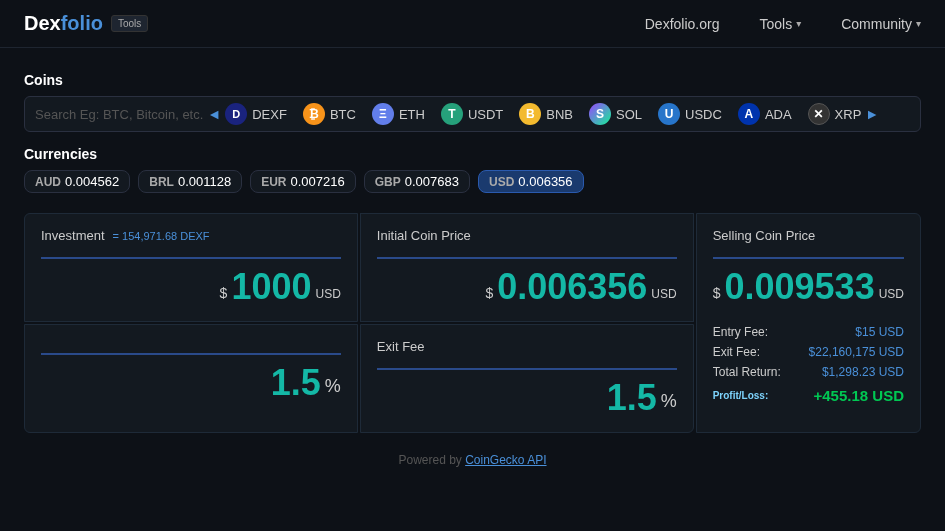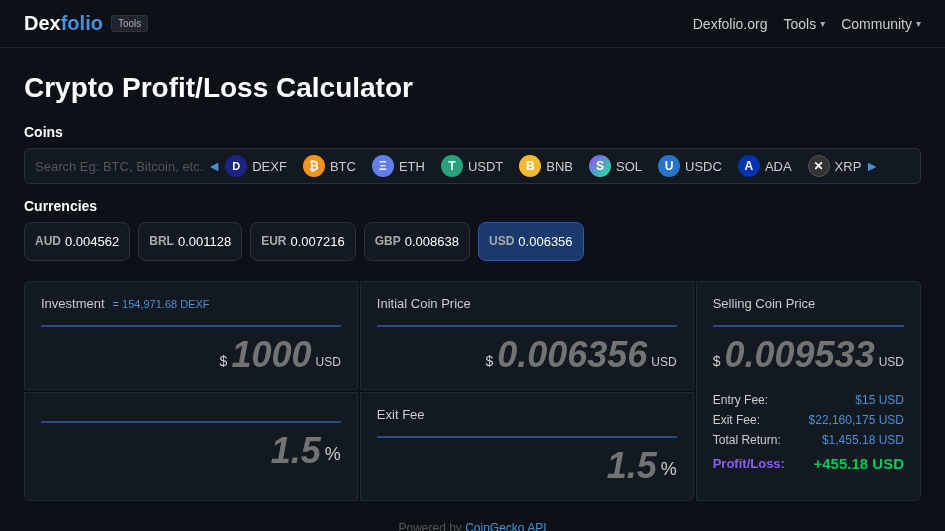--- a/index.html
+++ b/index.html
@@ -38,21 +38,21 @@
       background: #1e2530;
       color: #aaa;
       font-size: 10px;
       padding: 2px 6px;
       border-radius: 3px;
       border: 1px solid #333;
     }
     .header-nav {
       display: flex;
       align-items: flex-end;
-      gap: 16px;
+      gap: 40px;
     }
     .nav-link {
       color: #cccccc;
       font-size: 14px;
       cursor: pointer;
       display: flex;
       align-items: center;
       gap: 4px;
     }
     .chevron {
@@ -144,22 +144,23 @@
     
     .currencies-row {
       display: flex;
       align-items: center;
       gap: 8px;
       margin-bottom: 20px;
       flex-wrap: wrap;
     }
     .currency-badge {
       display: flex;
+      align-items: center;
       gap: 4px;
-      padding: 11px 10px;
+      padding: 3px 10px;
       border-radius: 8px;
       font-size: 13px;
     }
     .currency-badge.active {
       background: #1a3a6e;
       border: 1px solid #2a5aae;
     }
     .currency-badge.inactive {
       background: #131920;
       border: 1px solid #2a3040;
@@ -220,25 +221,24 @@
       padding-top: 10px;
       border-top: 2px solid #2a4a8a;
       margin-top: 14px;
     }
     .dollar-sign {
       color: #cccccc;
       font-size: 14px;
       padding-bottom: 4px;
     }
     .big-value {
-      color: #737373;
+      color: #14b8a6;
       font-size: 36px;
       font-weight: bold;
       line-height: 1;
-      font-style: italic;
     }
     .value-unit {
       color: #cccccc;
       font-size: 12px;
       padding-bottom: 4px;
     }
     .summary-line {
       display: flex;
       justify-content: space-between;
       align-items: flex-start;
@@ -251,23 +251,23 @@
     .summary-line-value {
       color: #4a90d9;
     }
     .profit-loss-row {
       display: flex;
       justify-content: space-between;
       align-items: center;
       margin-top: 8px;
     }
     .profit-loss-label {
-      font-size: 13px;
-      font-weight: bold;
-      color: #8b5cf6;
+      font-size: 10px;
+      font-weight: bold;
+      color: #7dd3fc;
     }
     .profit-loss-value {
       font-size: 15px;
       font-weight: bold;
       color: #00c853;
     }
 
     
     .footer {
       text-align: center;
@@ -332,21 +332,20 @@
     </span>
     <span class="nav-link">
       <span>Community</span>
       <span class="chevron">▾</span>
     </span>
   </div>
 </div>
 
 <div class="main">
 
-  <h1 class="page-title">Crypto Profit/Loss Calculator</h1>
 
   <div class="section-label">Coins</div>
   <div class="coins-row">
     <span class="coins-search">Search Eg: BTC, Bitcoin, etc.</span>
     <span class="nav-arrow">◄</span>
 
     <div class="coin-list">
 
       <div class="coin-item coin-dexf">
         <div class="coin-icon icon-d">D</div>
@@ -406,21 +405,21 @@
     <div class="currency-badge inactive">
       <span class="currency-code">BRL</span>
       <span class="currency-value">0.001128</span>
     </div>
     <div class="currency-badge inactive">
       <span class="currency-code">EUR</span>
       <span class="currency-value">0.007216</span>
     </div>
     <div class="currency-badge inactive">
       <span class="currency-code">GBP</span>
-      <span class="currency-value">0.008638</span>
+      <span class="currency-value">0.007683</span>
     </div>
     <div class="currency-badge active">
       <span class="currency-code">USD</span>
       <span class="currency-value">0.006356</span>
     </div>
   </div>
 
   <div class="calc-grid">
 
     <div class="calc-card top-left">
@@ -460,21 +459,21 @@
         <div class="summary-line">
           <span class="summary-line-label">Entry Fee:</span>
           <span class="summary-line-value">$15 USD</span>
         </div>
         <div class="summary-line">
           <span class="summary-line-label">Exit Fee:</span>
           <span class="summary-line-value">$22,160,175 USD</span>
         </div>
         <div class="summary-line">
           <span class="summary-line-label">Total Return:</span>
-          <span class="summary-line-value">$1,455.18 USD</span>
+          <span class="summary-line-value">$1,298.23 USD</span>
         </div>
         <div class="profit-loss-row">
           <span class="profit-loss-label">Profit/Loss:</span>
           <span class="profit-loss-value">+455.18 USD</span>
         </div>
       </div>
     </div>
 
     <div class="calc-card bottom-left">
       <div class="card-input-row">

